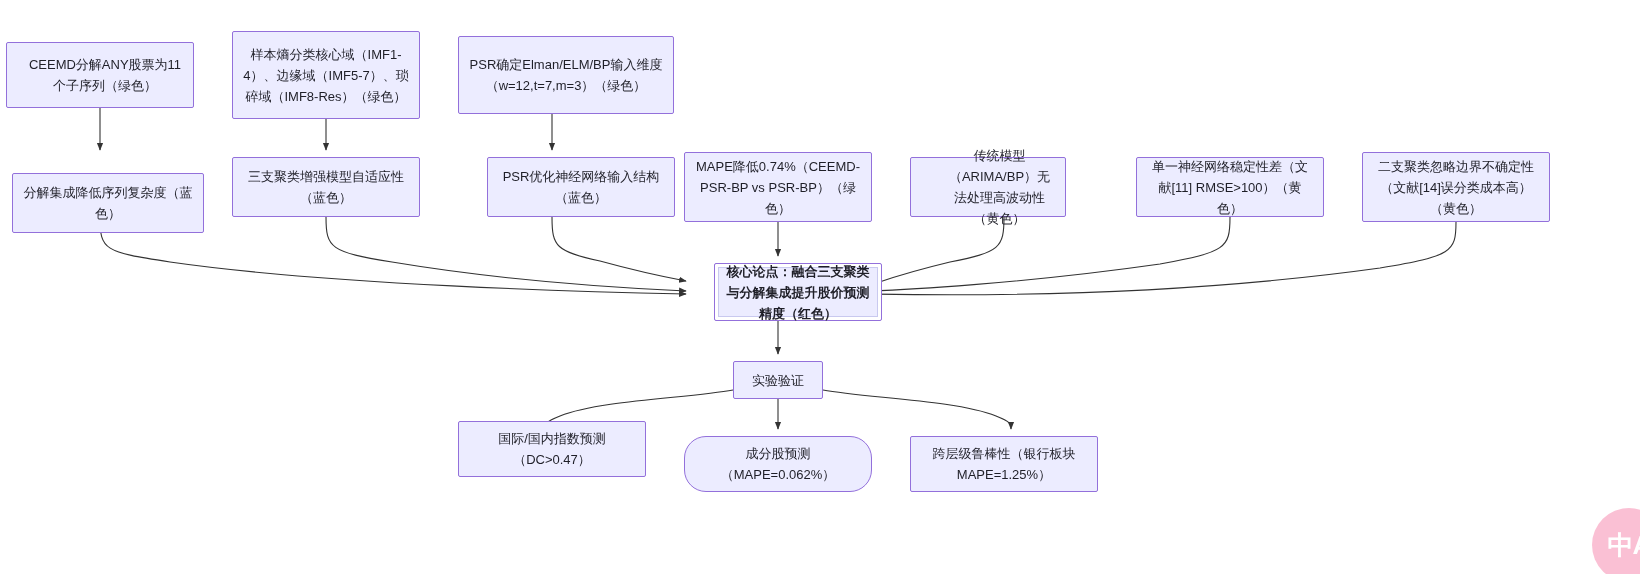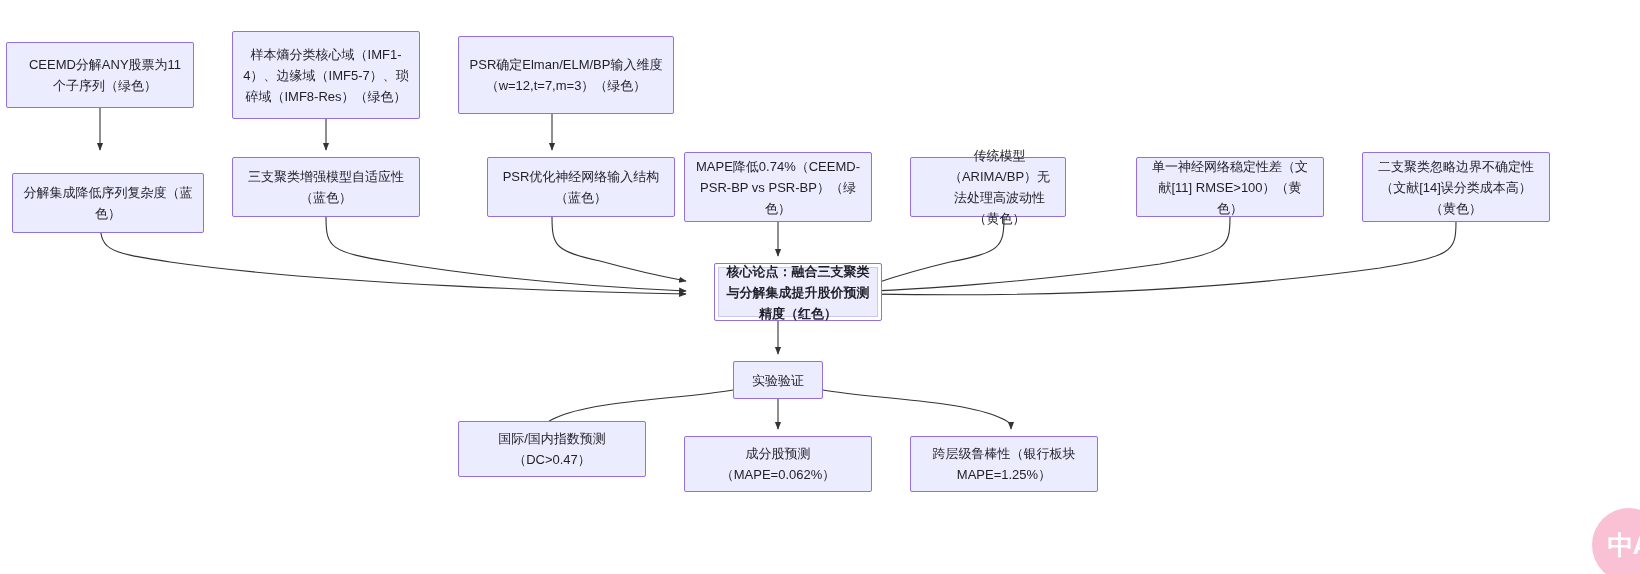--- a/index.html
+++ b/index.html
@@ -132,21 +132,21 @@
       </div>
       <div class="node core" style="left: 694px; top: 263px; width: 168px; height: 58px; margin-left: 20px;">
         <span>核心论点：融合三支聚类与分解集成提升股价预测精度（红色）</span>
       </div>
       <div class="node" style="left: 733px; top: 361px; width: 90px; height: 38px;">
         <span>实验验证</span>
       </div>
       <div class="node" style="left: 458px; top: 421px; width: 188px; height: 56px;">
         <span>国际/国内指数预测（DC&gt;0.47）</span>
       </div>
-      <div class="node" style="left: 684px; top: 436px; width: 188px; height: 56px;">
+      <div class="node" style="left: 684px; top: 436px; width: 188px; height: 56px; border-radius: 22px;">
         <span>成分股预测（MAPE=0.062%）</span>
       </div>
       <div class="node" style="left: 910px; top: 436px; width: 188px; height: 56px;">
         <span>跨层级鲁棒性（银行板块MAPE=1.25%）</span>
       </div>
     </div>
 
   <div class="watermark" style="left: 1592px; top: 508px; width: 74px; height: 74px; background: rgb(249, 168, 196);">
     <span>中A</span>
   </div>

